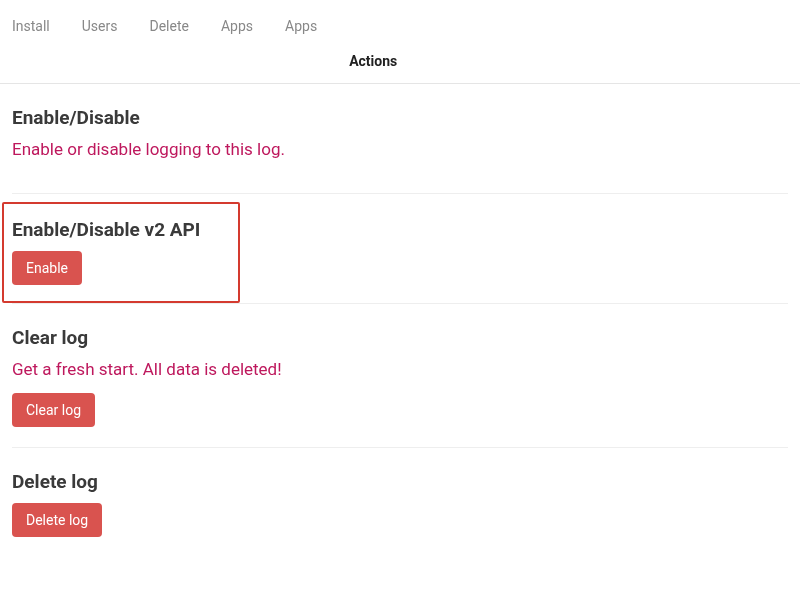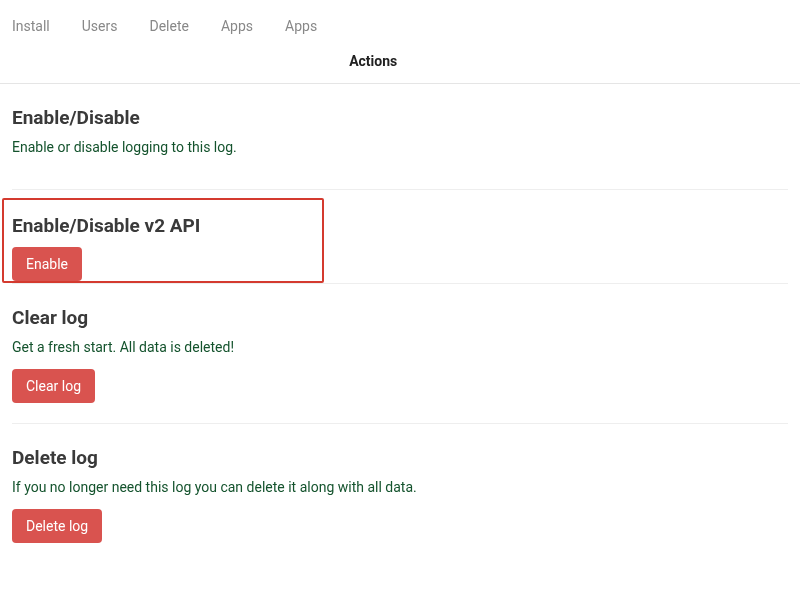--- a/index.html
+++ b/index.html
@@ -42,34 +42,34 @@
     .section {
       padding: 22px 0 20px 0;
       border-bottom: 1px solid #eee;
     }
     .section:last-child {
       border-bottom: none;
     }
     .section.highlighted {
       border: 2px solid #d43a2f;
       border-radius: 2px;
-      padding: 14px 8px 0 8px;
+      padding: 14px 8px 16px 8px;
       margin-top: 8px;
       margin-left: -10px;
-      width: 322px;
+      width: 238px;
     }
     .section-title {
       font-size: 19px;
       color: #3a3a3a;
       font-weight: 700;
       margin-bottom: 10px;
     }
     .section-desc {
-      font-size: 14px;
-      color: #14532d;
+      font-size: 17px;
+      color: #be185d;
       margin-bottom: 14px;
     }
     .btn {
       display: inline-block;
       background: #d9534f;
       color: #fff;
       border: none;
       padding: 9px 14px;
       font-size: 14px;
       border-radius: 4px;
@@ -109,17 +109,16 @@
   <hr class="divider">
 
   <div class="section">
     <h2 class="section-title">Clear log</h2>
     <p class="section-desc">Get a fresh start. All data is deleted!</p>
     <button class="btn">Clear log</button>
   </div>
 
   <div class="section">
     <h2 class="section-title">Delete log</h2>
-    <p class="section-desc">If you no longer need this log you can delete it along with all data.</p>
     <button class="btn">Delete log</button>
   </div>
 
 </div>
 
 </body></html>

